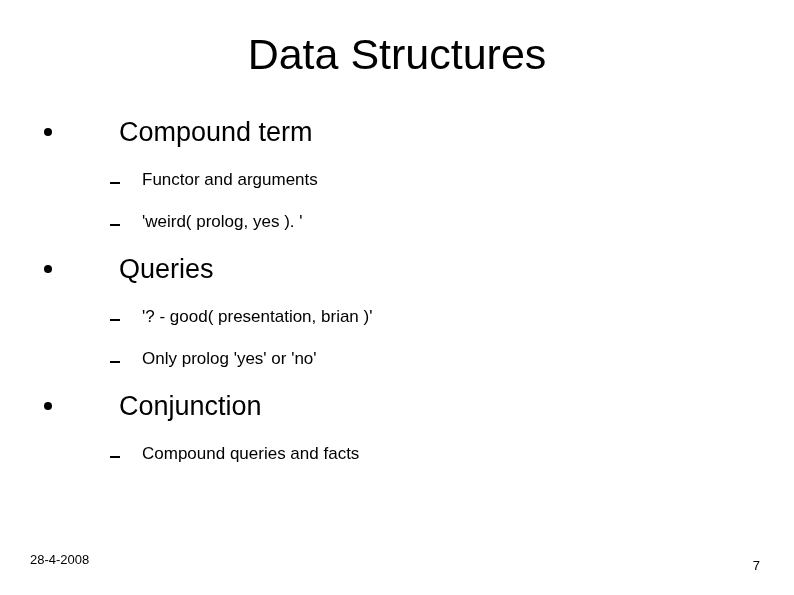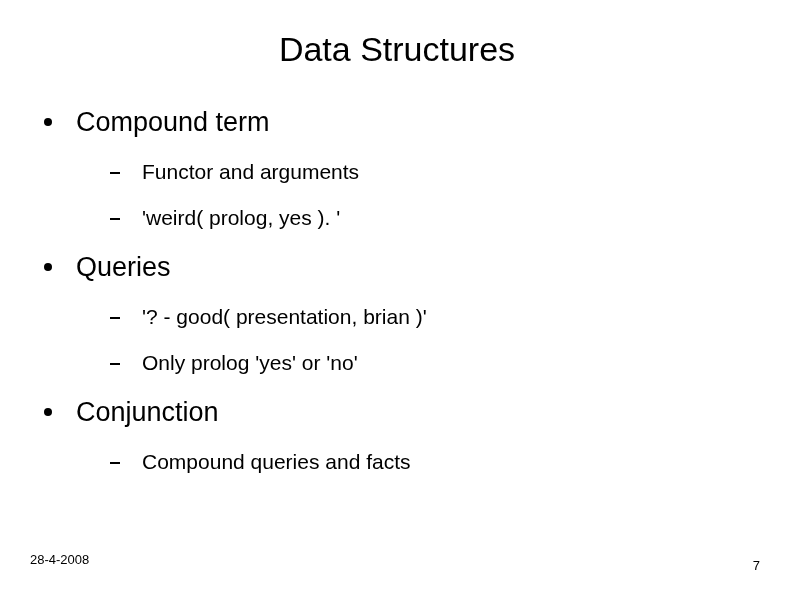--- a/index.html
+++ b/index.html
@@ -1,26 +1,26 @@
 <!DOCTYPE html>
 <html><head>
 <meta charset="utf-8">
 <style>
   * { margin: 0; padding: 0; box-sizing: border-box; }
   html, body { width: 794px; height: 595px; background: #fff; font-family: Arial, Helvetica, sans-serif; color: #000; }
   .slide { position: relative; width: 794px; height: 595px; padding: 28px 40px 0 40px; }
-  .title { text-align: center; font-size: 34px; font-weight: 400; margin-top: 2px; margin-bottom: 38px; }
+  .title { text-align: center; font-size: 43px; font-weight: 400; margin-top: 2px; margin-bottom: 38px; }
   .content { padding-left: 0; }
-  .l1 { display: flex; align-items: flex-start; margin-bottom: 22px; }
+  .l1 { display: flex; align-items: flex-start; margin-bottom: 22px; gap: 43px; }
   .l1 .bullet { width: 8px; height: 8px; border-radius: 50%; background: #000; margin-top: 11px; margin-left: 4px; margin-right: 24px; flex: 0 0 auto; }
   .l1 .text { font-size: 27px; }
   .l2-group { margin-bottom: 10px; }
   .l2 { display: flex; align-items: flex-start; margin-left: 70px; margin-bottom: 22px; }
   .l2 .bullet { width: 10px; height: 2px; background: #000; margin-top: 12px; margin-right: 22px; flex: 0 0 auto; }
-  .l2 .text { font-size: 21px; }
+  .l2 .text { font-size: 17px; }
   .footer-left { position: absolute; left: 30px; bottom: 28px; font-size: 13px; }
   .footer-right { position: absolute; right: 34px; bottom: 22px; font-size: 13px; }
 </style>
 </head>
 <body>
 
 <div class="slide">
   <h1 class="title">Data Structures</h1>
 
   <div class="content">

